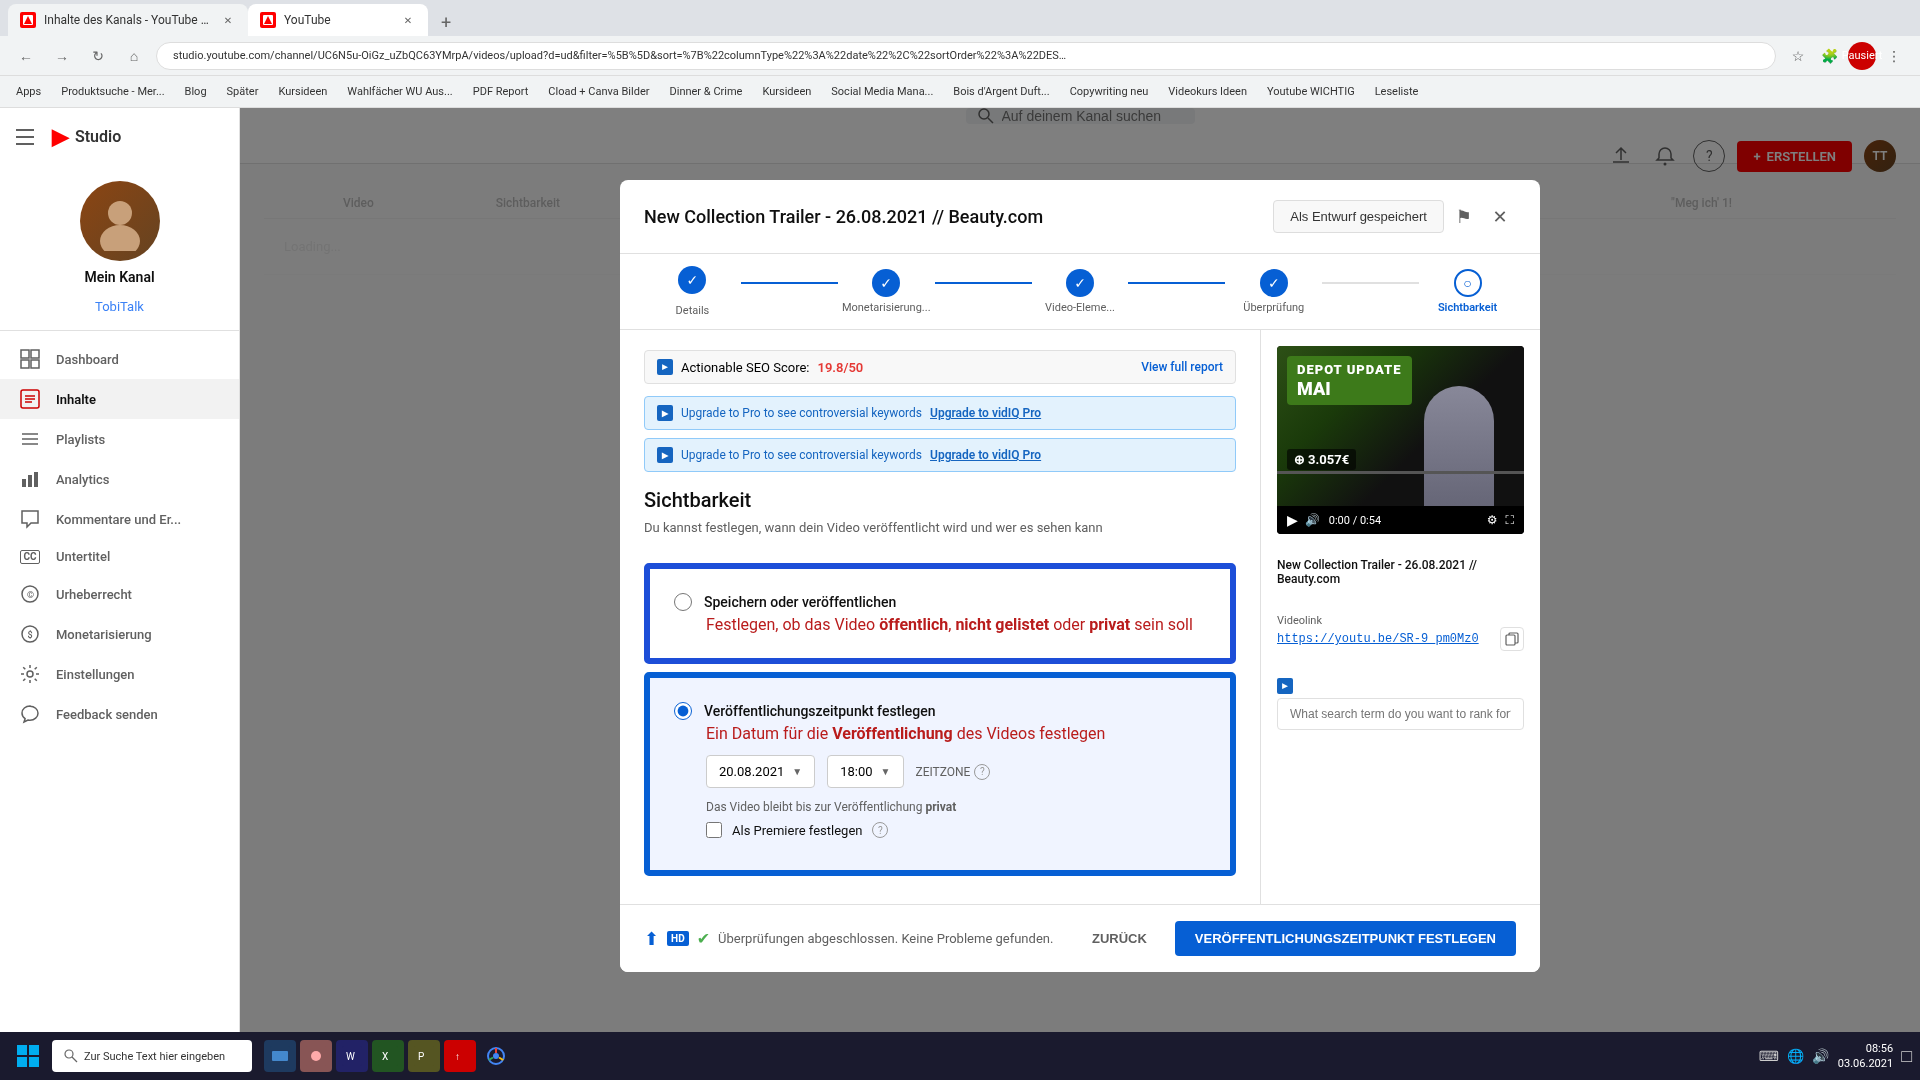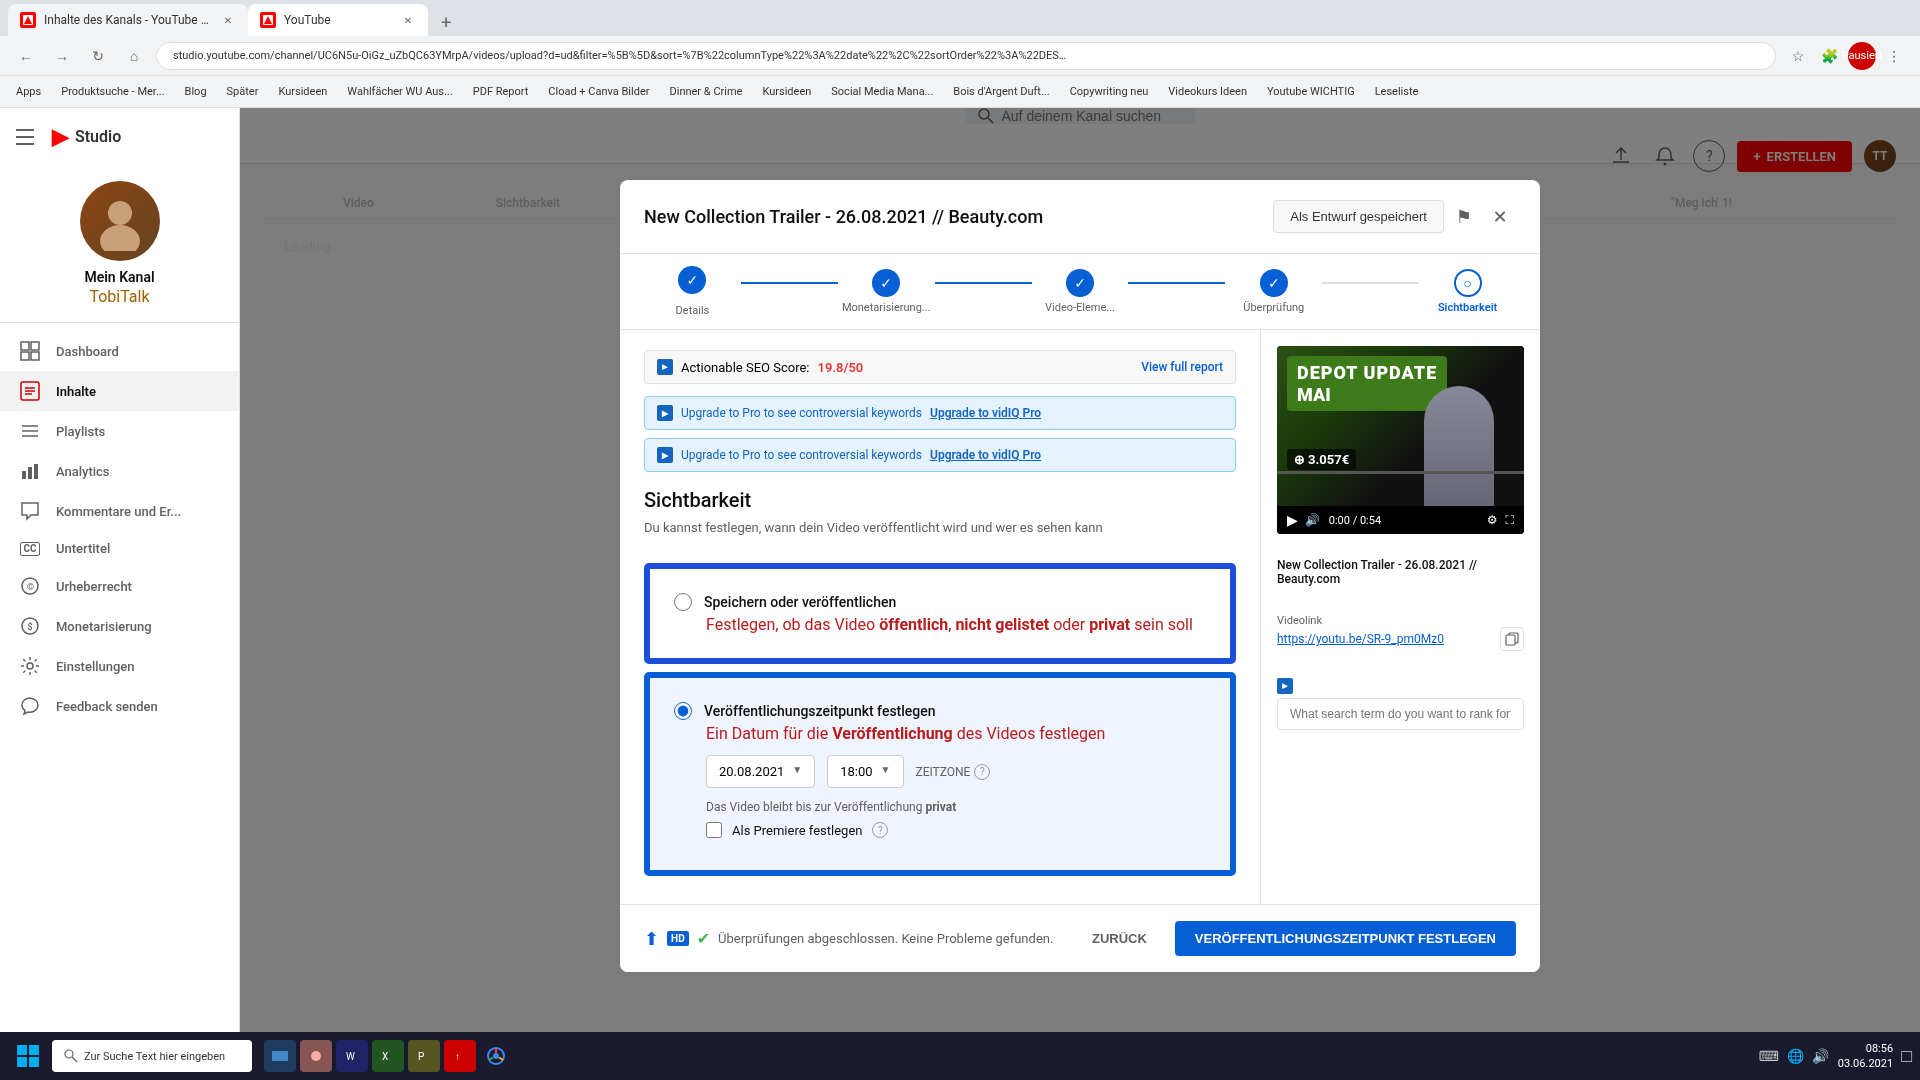--- a/index.html
+++ b/index.html
@@ -27,21 +27,21 @@
     
     .sidebar { width: 240px; background: #fff; border-right: 1px solid #e0e0e0; display: flex; flex-direction: column; overflow-y: auto; flex-shrink: 0; }
     .sidebar-header { padding: 16px; display: flex; align-items: center; gap: 12px; }
     .hamburger { width: 24px; height: 24px; display: flex; flex-direction: column; gap: 5px; justify-content: center; cursor: pointer; }
     .hamburger span { display: block; width: 18px; height: 2px; background: #606060; }
     .yt-logo { display: flex; align-items: center; gap: 6px; font-size: 16px; font-weight: 700; color: #cc0000; }
 
     .channel-info { display: flex; flex-direction: column; align-items: center; padding: 16px; border-bottom: 1px solid #e0e0e0; }
     .avatar { width: 80px; height: 80px; border-radius: 50%; background: linear-gradient(135deg, #667eea 0%, #764ba2 100%); display: flex; align-items: center; justify-content: center; color: white; font-weight: bold; font-size: 18px; margin-bottom: 8px; overflow: hidden; }
     .channel-name { font-weight: 600; font-size: 14px; color: #0f0f0f; }
-    .channel-handle { font-size: 16px; color: #a16207; margin-top: 2px; }
+    .channel-handle { font-size: 13px; color: #3b82f6; margin-top: 14px; }
 
     .sidebar-nav { padding: 8px 0; }
     .nav-item { display: flex; align-items: center; gap: 16px; padding: 10px 20px; cursor: pointer; color: #606060; font-size: 13px; font-weight: 500; }
     .nav-item.active { background: #f2f2f2; color: #0f0f0f; font-weight: 600; }
     .nav-icon { width: 20px; height: 20px; display: flex; align-items: center; justify-content: center; flex-shrink: 0; }
 
     
     .studio-header { height: 56px; background: #fff; border-bottom: 1px solid #e0e0e0; display: flex; align-items: center; padding: 0 24px; gap: 16px; position: sticky; top: 0; z-index: 10; flex-direction: column; }
     .search-bar { flex: 1; max-width: 600px; background: #f1f3f4; border-radius: 4px; height: 36px; display: flex; align-items: center; padding: 0 12px; gap: 8px; }
     .search-bar input { background: transparent; border: none; outline: none; flex: 1; font-size: 14px; }
@@ -82,41 +82,41 @@
     .radio-card { border: 6px solid #1d4ed8; border-radius: 5px; padding: 24px; margin-bottom: 8px; cursor: pointer; }
     .radio-card.selected { border-color: #065fd4; background: #f0f4ff; }
     .radio-header { display: flex; align-items: center; gap: 12px; margin-bottom: 4px; }
     .radio-label { font-size: 14px; font-weight: 500; color: #0f0f0f; }
     .radio-desc { font-size: 16px; color: #b91c1c; padding-left: 32px; }
     .radio-input { width: 18px; height: 18px; accent-color: #065fd4; flex-shrink: 0; }
     .bold-text { font-weight: 700; }
 
     
     .date-row { display: flex; align-items: center; gap: 12px; margin: 12px 0; }
-    .date-select { border: 1px solid #ccc; border-radius: 4px; padding: 8px 12px; font-size: 13px; background: #fff; cursor: pointer; display: flex; gap: 8px; }
+    .date-select { border: 1px solid #ccc; border-radius: 4px; padding: 8px 12px; font-size: 13px; background: #fff; cursor: pointer; display: flex; align-items: center; gap: 8px; }
     .timezone-label { font-size: 12px; color: #606060; display: flex; align-items: center; gap: 4px; }
     .info-icon { width: 16px; height: 16px; border-radius: 50%; border: 1px solid #999; display: flex; align-items: center; justify-content: center; font-size: 10px; color: #999; cursor: pointer; }
 
     .private-note { font-size: 12px; color: #606060; margin: 8px 0; }
     .private-note span { font-weight: 700; }
 
     
     .checkbox-row { display: flex; align-items: center; gap: 10px; margin: 8px 0; font-size: 13px; color: #0f0f0f; }
     .checkbox-row input[type=checkbox] { width: 16px; height: 16px; accent-color: #065fd4; }
 
     
     .video-preview { border-radius: 4px; overflow: hidden; position: relative; background: #000; }
     .video-thumbnail { width: 100%; height: 160px; background: linear-gradient(135deg, #2d5016 0%, #1a3a0a 30%, #111 60%); position: relative; display: flex; align-items: flex-end; justify-content: flex-end; overflow: hidden; }
 
     
     .video-title { font-size: 12px; font-weight: 500; color: #0f0f0f; margin: 8px 0 4px; }
     .video-link-section { margin: 8px 0; }
     .link-label { font-size: 11px; color: #606060; }
     .link-row { display: flex; align-items: center; justify-content: space-between; }
-    .video-link { font-size: 12px; color: #065fd4; cursor: pointer; }
+    .video-link { font-size: 12px; color: #065fd4; cursor: pointer; font-family: Liberation Mono, monospace; }
     .copy-icon { width: 24px; height: 24px; display: flex; align-items: center; justify-content: center; border: 1px solid #e0e0e0; border-radius: 4px; cursor: pointer; font-size: 12px; color: #606060; }
 
     
     .search-rank-input { width: 100%; border: 1px solid #e0e0e0; border-radius: 4px; padding: 8px 12px; font-size: 12px; color: #999; }
 
     
     .modal-footer { display: flex; align-items: center; justify-content: space-between; padding: 16px 24px; border-top: 1px solid #e0e0e0; background: #fff; }
     .footer-status { display: flex; align-items: center; gap: 8px; font-size: 13px; color: #606060; }
     .upload-icon { color: #065fd4; font-size: 18px; }
     .hd-badge { background: #065fd4; color: white; font-size: 10px; font-weight: 700; padding: 2px 4px; border-radius: 2px; }
@@ -493,21 +493,21 @@
             </div>
           </div>
 
           <div class="modal-right">
 
             <div class="video-preview">
 
               <div class="video-thumbnail">
 
                 <div style="position:absolute;top:10px;left:10px;background:#3d7a1a;color:white;padding:6px 10px;border-radius:4px;line-height:1.2;">
-                  <div style="font-size:18px;font-weight:900;letter-spacing:1px;">DEPOT UPDATE</div>
+                  <div style="font-size:13px;font-weight:900;letter-spacing:1px;">DEPOT UPDATE</div>
                   <div style="font-size:18px;font-weight:900;">MAI</div>
                 </div>
 
                 <div style="position:absolute;bottom:36px;left:10px;background:rgba(0,0,0,0.6);color:white;padding:3px 7px;border-radius:3px;font-size:13px;font-weight:700;">⊕ 3.057€</div>
 
                 <div style="position:absolute;right:30px;bottom:0;width:70px;height:120px;background:linear-gradient(to top,#667 0%,#889 100%);border-radius:35px 35px 0 0;"></div>
 
                 <div style="position:absolute;bottom:32px;left:0;right:0;height:3px;background:#555;">
                   <div style="width:0%;height:100%;background:#ff0000;"></div>
                 </div>

